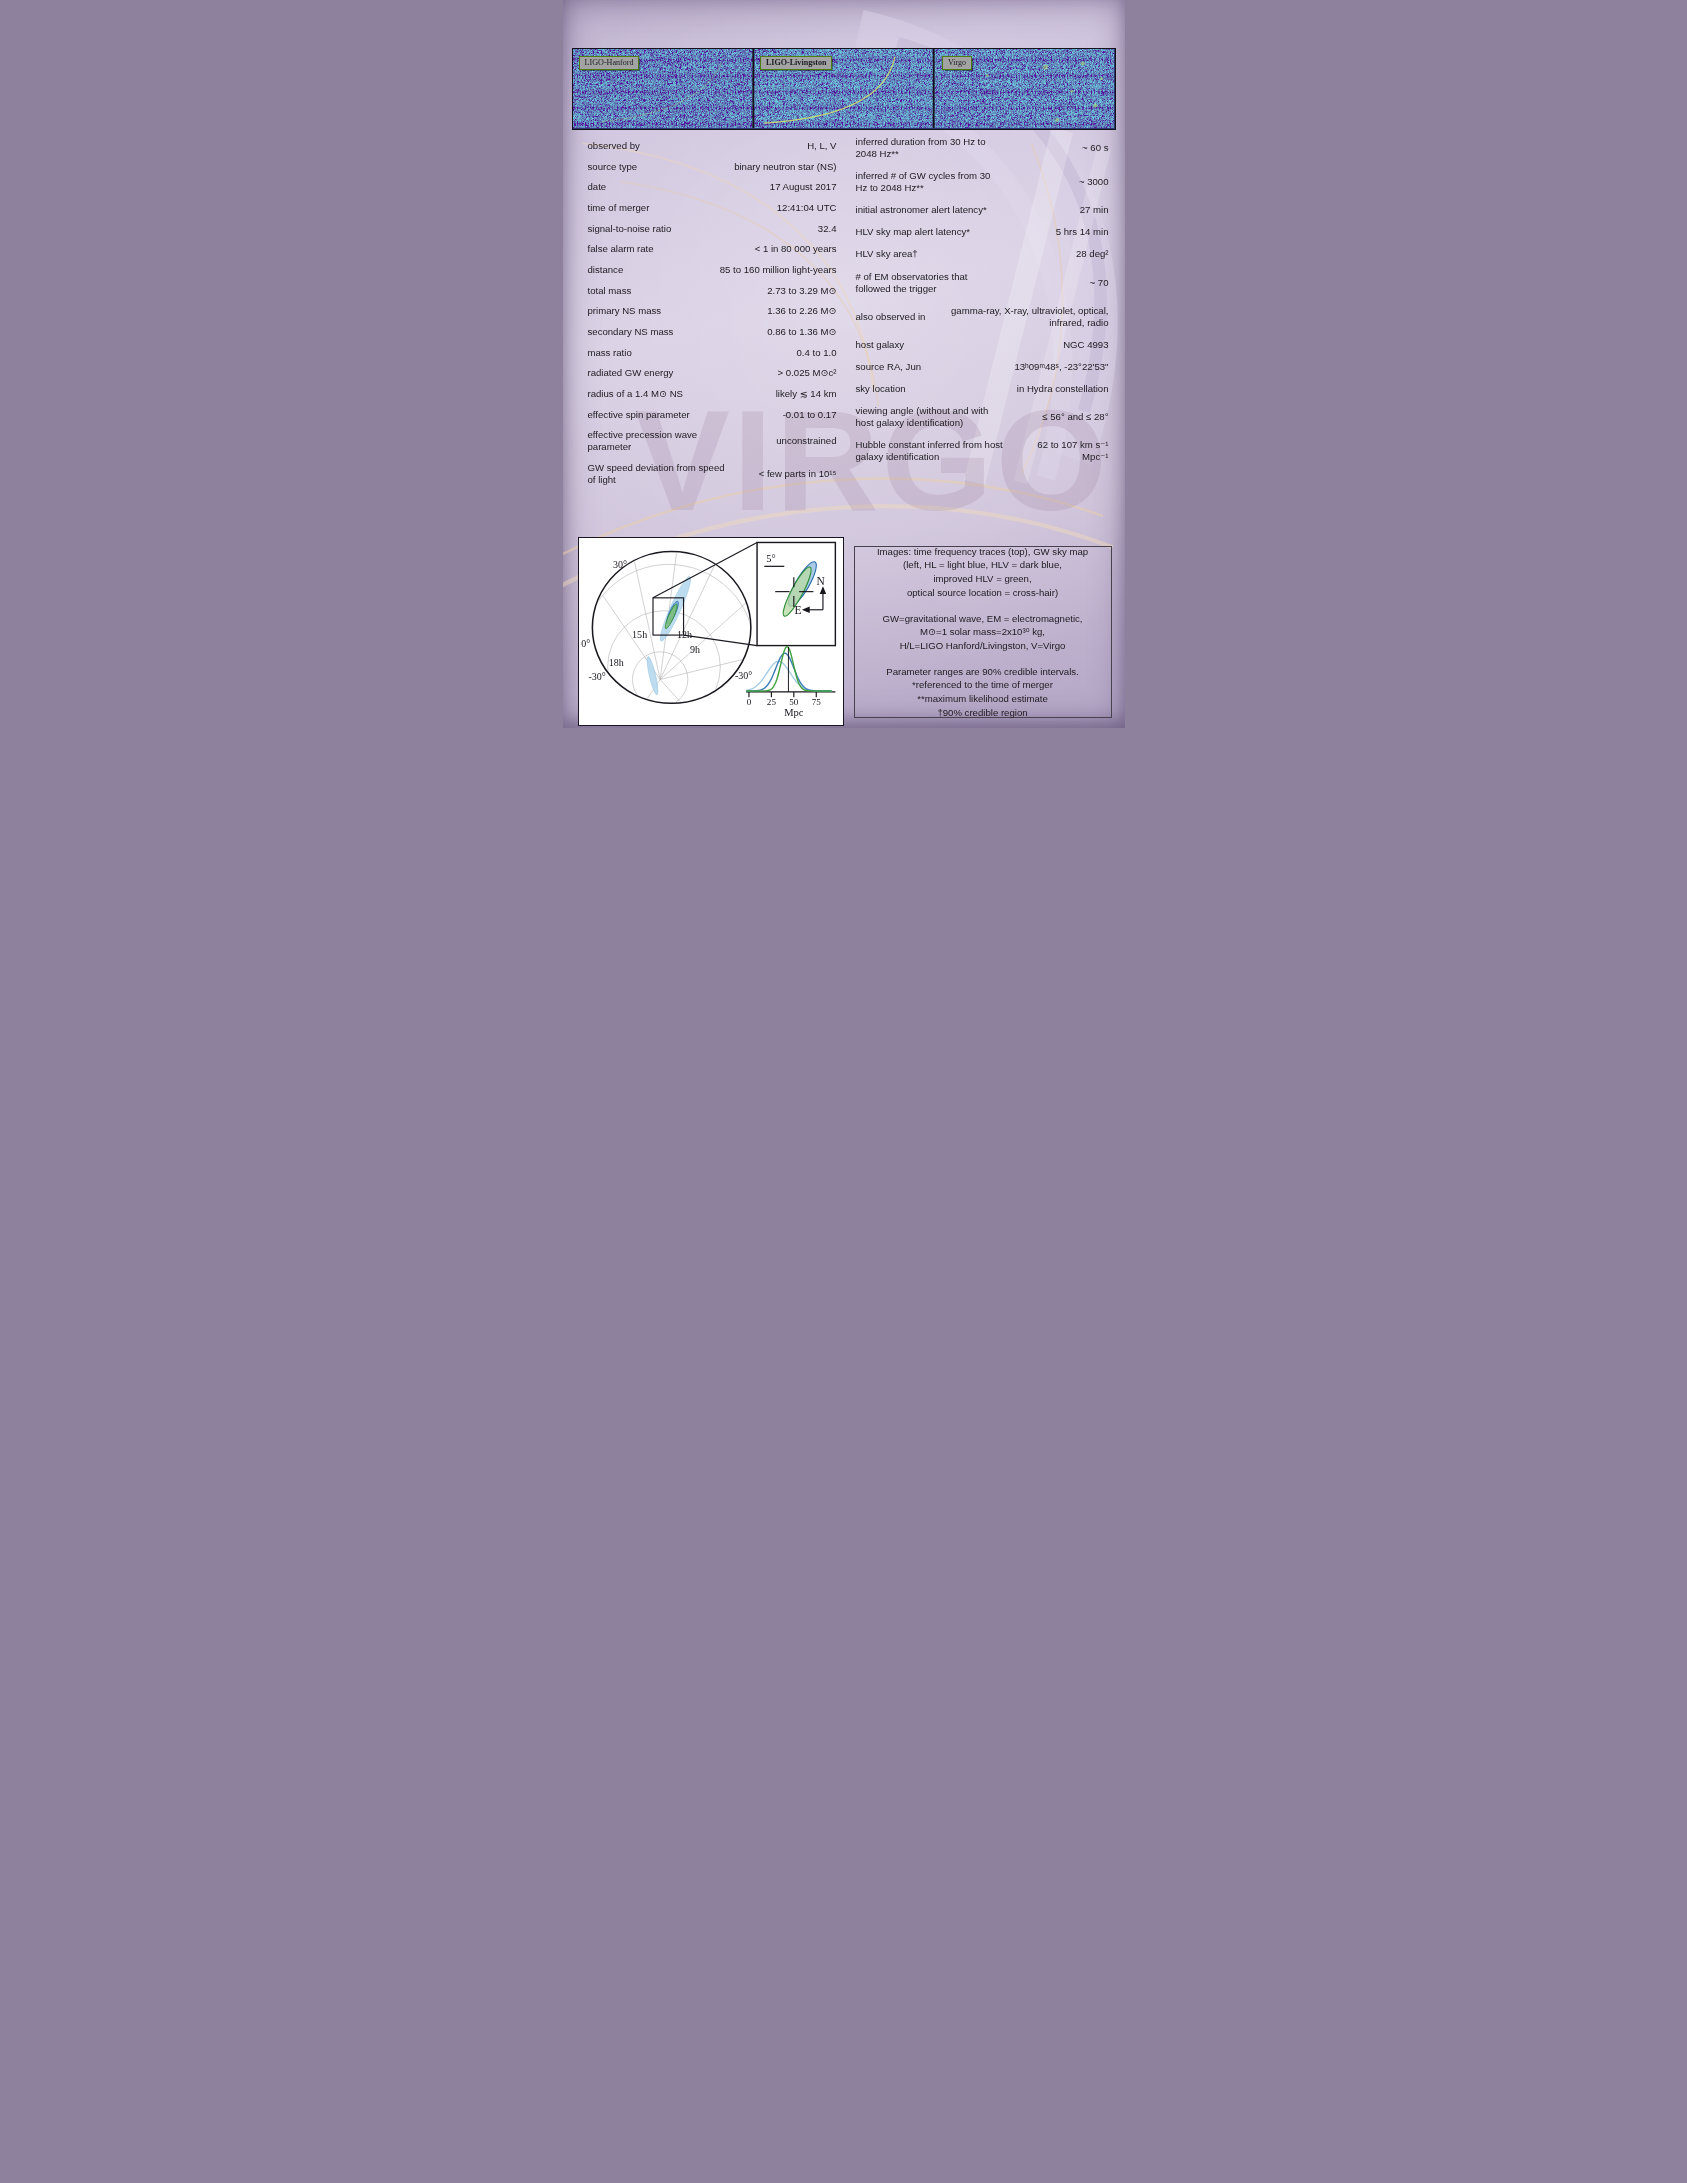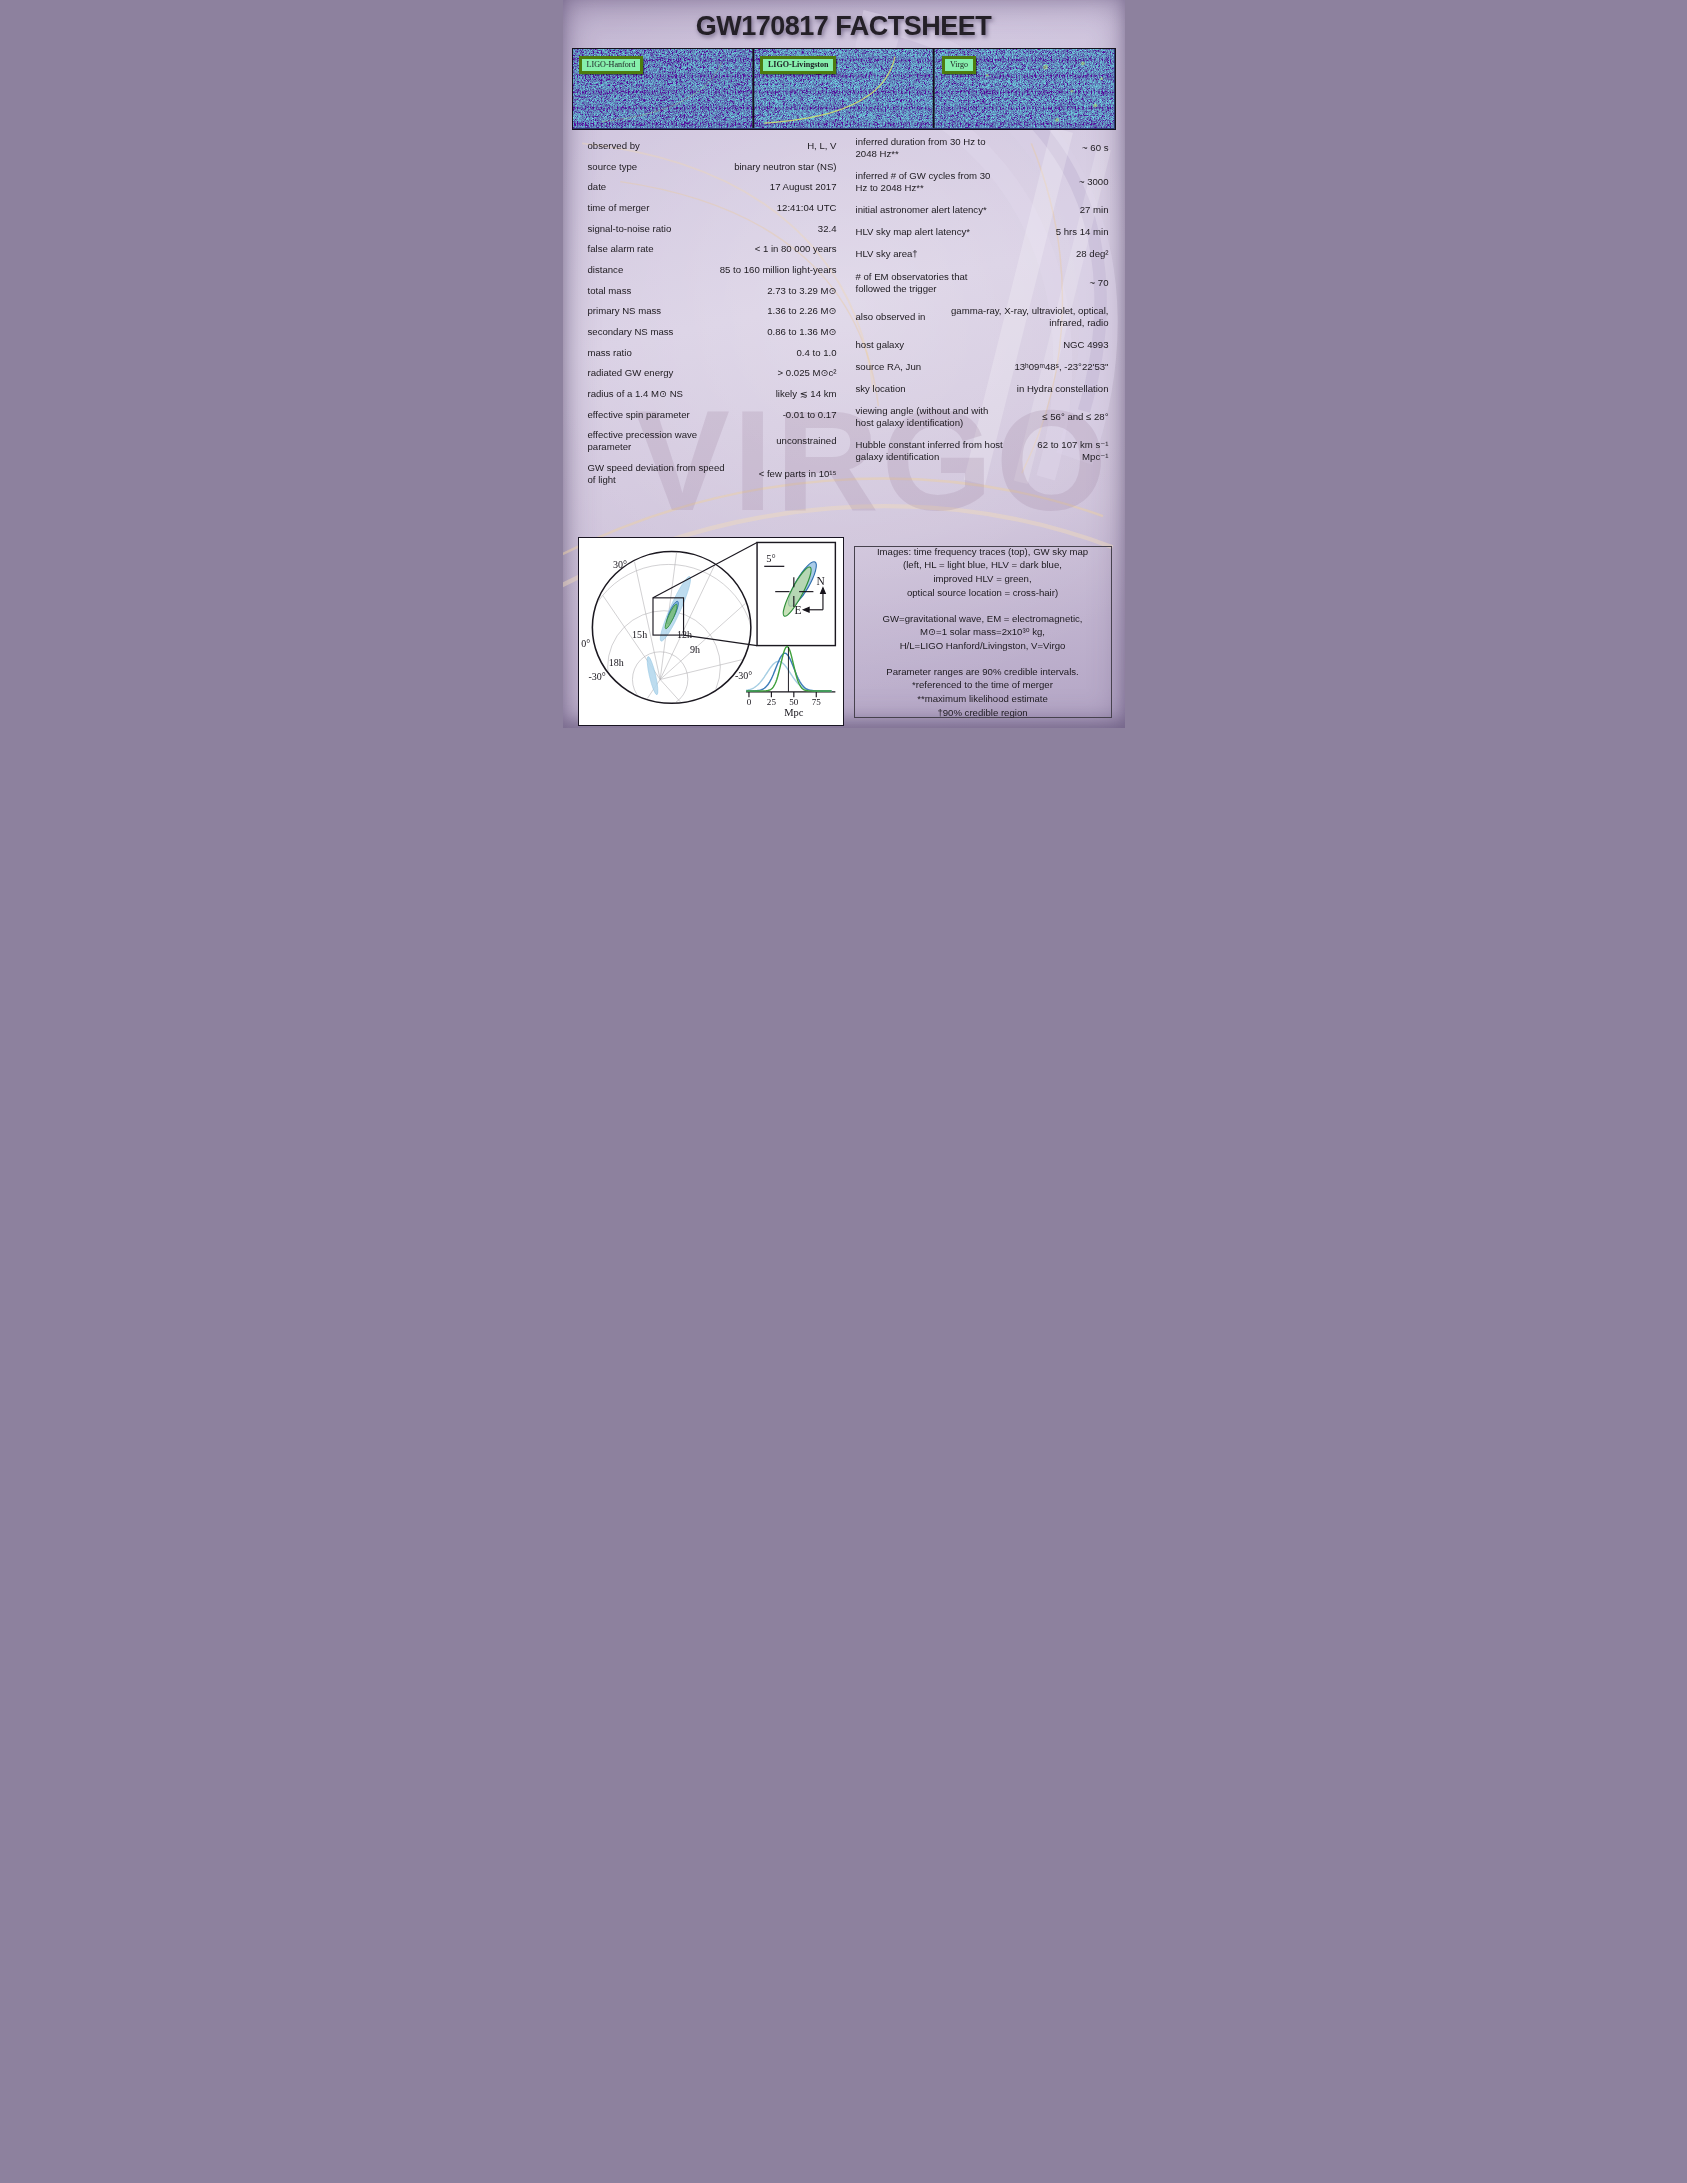--- a/index.html
+++ b/index.html
@@ -20,21 +20,21 @@
   .wm-virgo{left:72px;top:402px;font-size:143px;color:rgba(150,120,150,.20);}
   .title{
     position:absolute;z-index:2;left:0;top:10.5px;width:100%;text-align:center;
     font-size:27px;font-weight:bold;letter-spacing:-0.5px;color:#242027;
     text-shadow:1.4px 2.4px 4.3px rgba(50,38,72,.55);
   }
   
   .specs{position:absolute;z-index:2;left:9.6px;top:48px;width:544px;height:82px;
     border:1.4px solid #14111a;background:#2c3570;box-sizing:border-box;}
   .specs svg{display:block;}
-  .speclabel{position:absolute;top:6.7px;background:#86efac;border:3px solid #4d7c0f;
+  .speclabel{position:absolute;top:6.7px;background:#a3a3a3;border:1px solid #4d7c0f;
     font-family:"Liberation Serif","DejaVu Serif",serif;font-size:8.1px;color:#1c1c22;
     padding:1.4px 4.8px 1.9px 4.8px;box-shadow:0.5px 0.5px 1px rgba(0,0,0,.4);}
   .lab-h{left:5.7px;} .lab-l{left:187px;font-weight:bold;} .lab-v{left:369px;}
   
   .facts{position:absolute;z-index:2;font-size:9.6px;line-height:1.26;}
   .facts-left{left:25px;top:140px;width:249px;}
   .facts-right{left:293px;top:136px;width:253px;}
   .frow{display:flex;justify-content:space-between;align-items:center;gap:4.8px;}
   .facts-left .frow{margin-bottom:8.6px;}
   .facts-right .frow{margin-bottom:10px;}
@@ -64,21 +64,20 @@
     <path d="M -40,1180 C 330,980 770,950 1130,1080" stroke="#eccfa4" stroke-width="5" fill="none" opacity="0.5"></path>
     <path d="M -40,1245 C 340,1035 780,1005 1150,1145" stroke="#f2dcbb" stroke-width="9" fill="none" opacity="0.45"></path>
     <path d="M 40,300 C 420,340 620,540 650,820" stroke="#f0d6b2" stroke-width="4" fill="none" opacity="0.4"></path>
     <path d="M 120,380 C 460,430 630,600 660,850" stroke="#ecca9e" stroke-width="3" fill="none" opacity="0.4"></path>
     <path d="M 980,300 C 1070,520 1070,770 960,990" stroke="#e8c9a2" stroke-width="3" fill="none" opacity="0.45"></path>
     <rect x="930" y="260" width="46" height="760" fill="rgba(255,255,255,0.22)" transform="rotate(14 950 640)"></rect>
     <rect x="1030" y="300" width="30" height="720" fill="rgba(255,255,255,0.18)" transform="rotate(14 1045 660)"></rect>
   </svg>
   <div class="wm wm-virgo">VIRGO</div>
 
-  <div class="title">GW170817 FACTSHEET</div>
 
   <div class="specs">
     <svg width="541" height="79" viewBox="0 0 1131 165">
       <defs>
         <filter id="n1" x="0" y="0" width="100%" height="100%">
           <feTurbulence type="turbulence" baseFrequency="0.30 0.45" numOctaves="3" seed="7" stitchTiles="stitch"></feTurbulence>
           <feColorMatrix type="matrix" values="0.15 0 0 0 0.10  1.5 0 0 0 -0.15  0.9 0 0 0 0.30  0 0 0 0 1"></feColorMatrix>
         </filter>
         <filter id="n2" x="0" y="0" width="100%" height="100%">
           <feTurbulence type="turbulence" baseFrequency="0.30 0.45" numOctaves="3" seed="23" stitchTiles="stitch"></feTurbulence>

